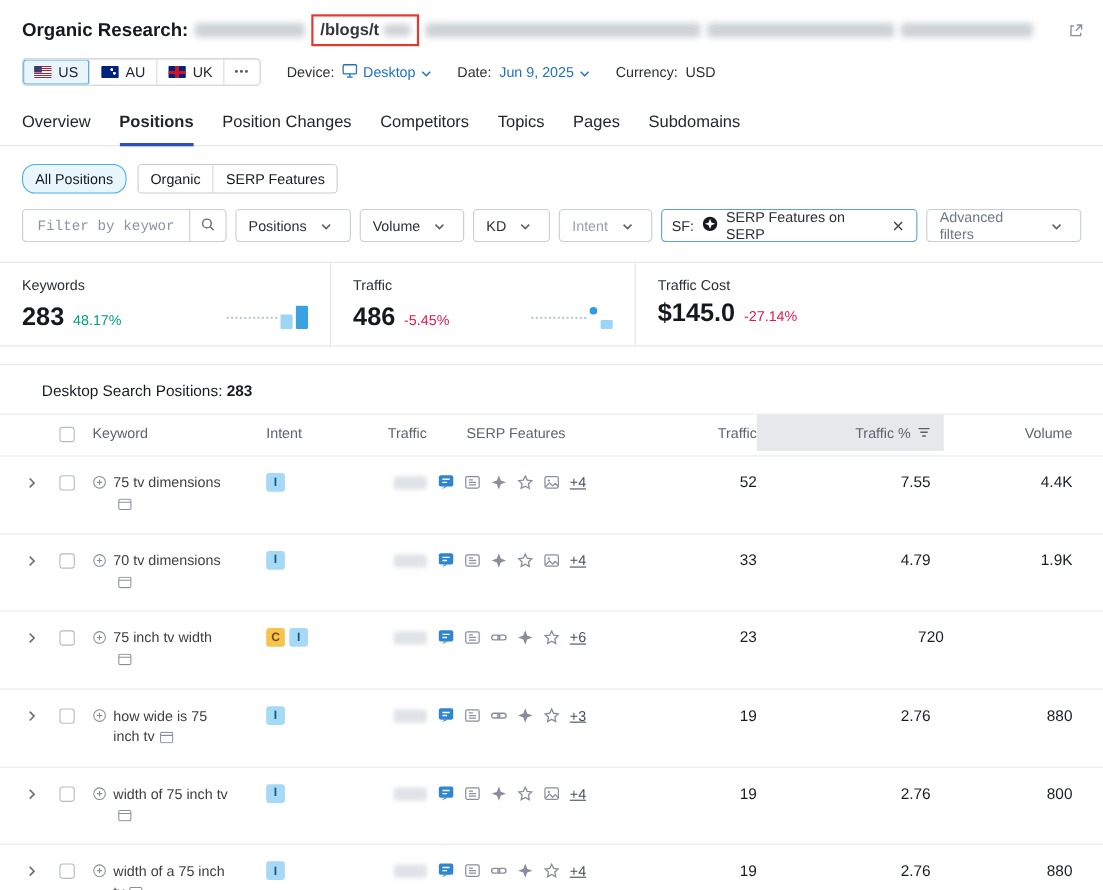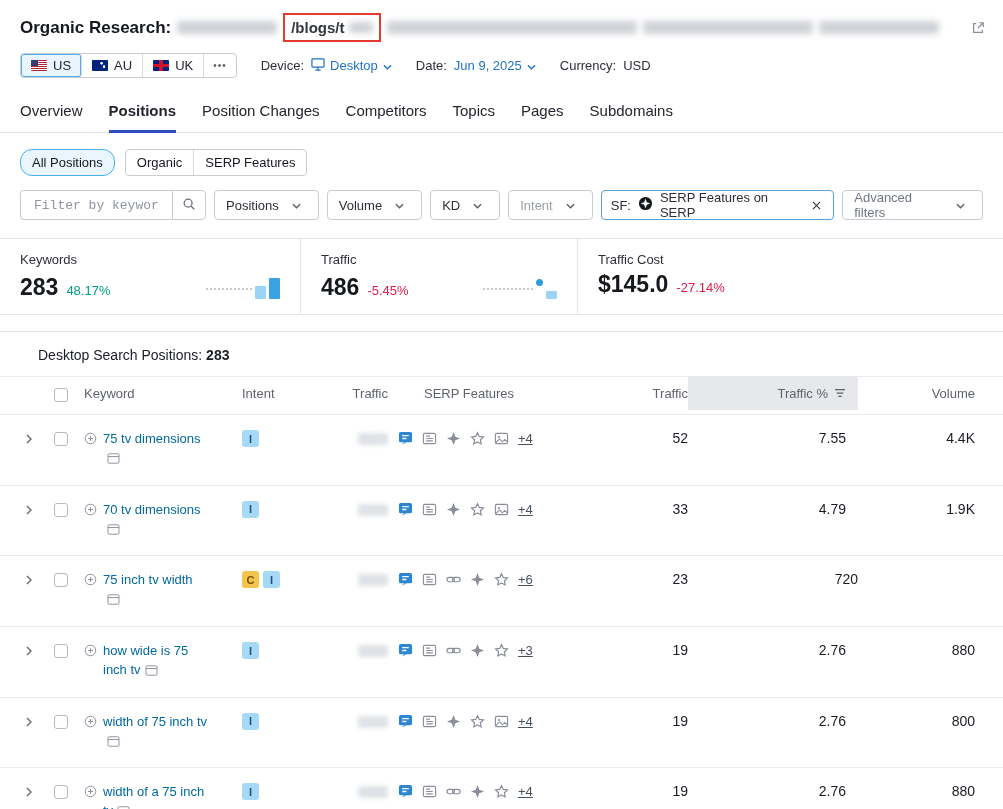--- a/index.html
+++ b/index.html
@@ -87,21 +87,21 @@
   .thead .c-tpct{ background:#e6e8ec; display:flex; justify-content:flex-end; align-items:center; gap:6px;padding-left:45px; }
   .thead .c-serp{ padding-left:36px; }
   .thead .c-intent{ padding-left:16px; }
   .body-row .cell{ padding-top:15px; padding-bottom:15px; }
   .body-row{ min-height:69px; }
   .chev{ color:#6c7079; display:inline-flex; padding:3px 6px; cursor:pointer; margin-top:1px; }
   .checkbox{ width:14px; height:14px; border:1px solid #b6bac4; border-radius:3px; background:#fff; display:inline-block; cursor:pointer; margin-top:2px; }
   .c-keyword{ display:flex; gap:6px; align-items:flex-start; }
   .plusc{ color:#8a8e9b; margin-top:2px; cursor:pointer; display:inline-flex; }
   .kwwrap{ max-width:106px; display:inline-block; font-size:13px; line-height:1.45; }
-  .kw{ color:#0369a1; cursor:pointer; text-decoration:none;margin-top:27px; }
+  .kw{ color:#404040; cursor:pointer; text-decoration:none;margin-top:27px; }
   .pageic{ color:#8a8e9b; margin-left:4px; vertical-align:-2px; cursor:pointer; display:inline-block; }
   .c-intent{ padding-left:16px; display:flex; gap:4px; }
   .badge{ width:17px; height:17px; border-radius:3px; display:inline-flex; align-items:center; justify-content:center; font-size:11px; font-weight:700; cursor:pointer; }
   .badge-I{ background:#a5d9f6; color:#17567f; }
   .badge-C{ background:#f6c44d; color:#6e4e00; }
   .blurblob{ width:30px; height:12px; background:#dfe2e6; filter:blur(2px); display:inline-block; border-radius:2px; margin-top:3px; }
   .c-serp{ display:flex; gap:9px; align-items:flex-start; padding-left:10px; }
   .sicon{ display:inline-flex; margin-top:1px; }
   .more{ color:#46515e; font-size:13px; text-decoration:underline; cursor:pointer; margin-top:1px; }
   .num{ font-size:14px; color:#1a1d24; }

